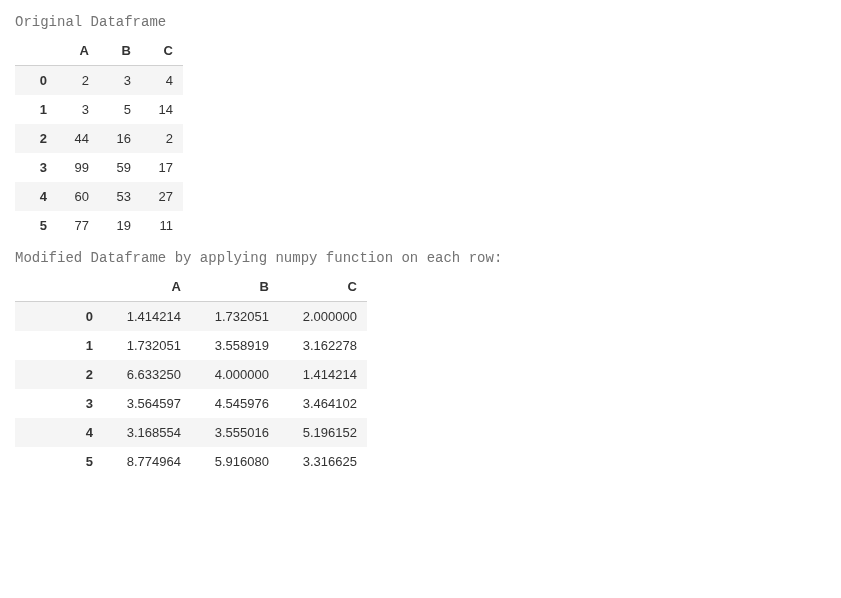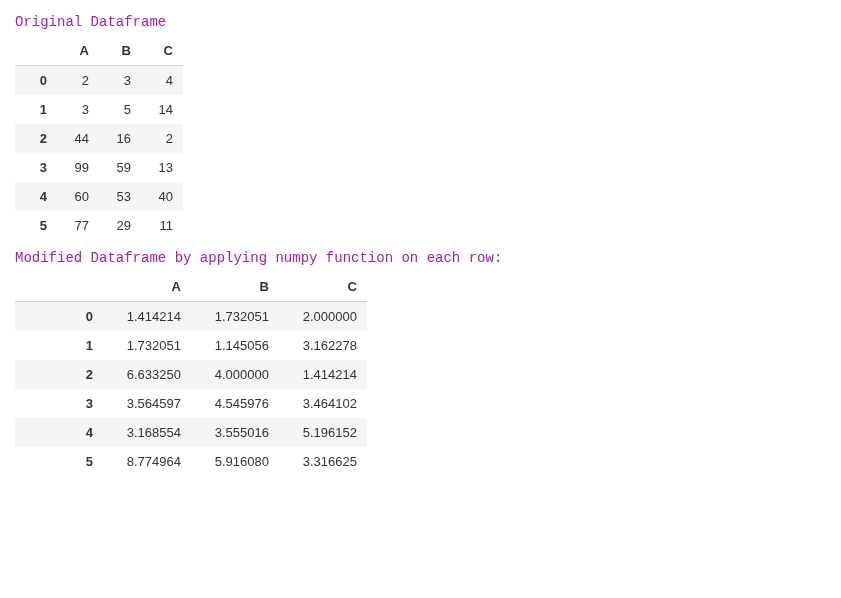--- a/index.html
+++ b/index.html
@@ -8,21 +8,21 @@
     font-family: "Segoe UI", -apple-system, BlinkMacSystemFont, sans-serif;
     font-size: 14px;
     color: #333;
     background: #fff;
     width: 841px;
     box-sizing: border-box;
   }
   .caption {
     font-family: Consolas, "Courier New", monospace;
     font-size: 14px;
-    color: #a21caf;
+    color: #737373;
     margin: 4px 0 6px 0;
   }
   table.dataframe {
     border-collapse: collapse;
     font-size: 13px;
     margin-bottom: 10px;
   }
   table.dataframe th,
   table.dataframe td {
     text-align: right;
@@ -82,32 +82,32 @@
     <tr>
       <th>2</th>
       <td>44</td>
       <td>16</td>
       <td>2</td>
     </tr>
     <tr>
       <th>3</th>
       <td>99</td>
       <td>59</td>
-      <td>13</td>
+      <td>17</td>
     </tr>
     <tr>
       <th>4</th>
       <td>60</td>
       <td>53</td>
-      <td>40</td>
+      <td>27</td>
     </tr>
     <tr>
       <th>5</th>
       <td>77</td>
-      <td>29</td>
+      <td>19</td>
       <td>11</td>
     </tr>
   </tbody>
 </table>
 
 <div class="caption">Modified Dataframe by applying numpy function on each row:</div>
 
 <table class="dataframe t2">
   <thead>
     <tr>
@@ -120,21 +120,21 @@
   <tbody>
     <tr>
       <th>0</th>
       <td>1.414214</td>
       <td>1.732051</td>
       <td>2.000000</td>
     </tr>
     <tr>
       <th>1</th>
       <td>1.732051</td>
-      <td>1.145056</td>
+      <td>3.558919</td>
       <td>3.162278</td>
     </tr>
     <tr>
       <th>2</th>
       <td>6.633250</td>
       <td>4.000000</td>
       <td>1.414214</td>
     </tr>
     <tr>
       <th>3</th>

